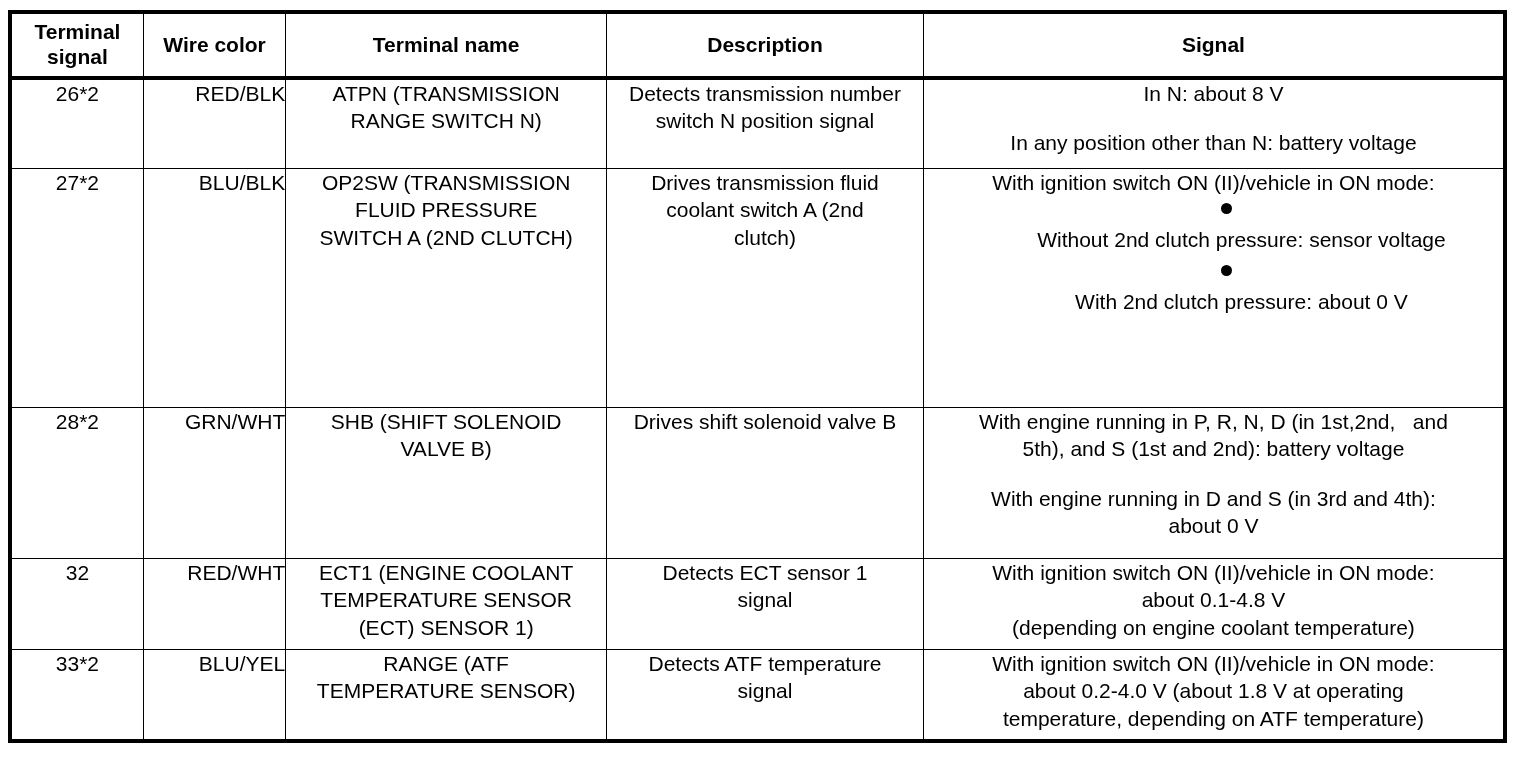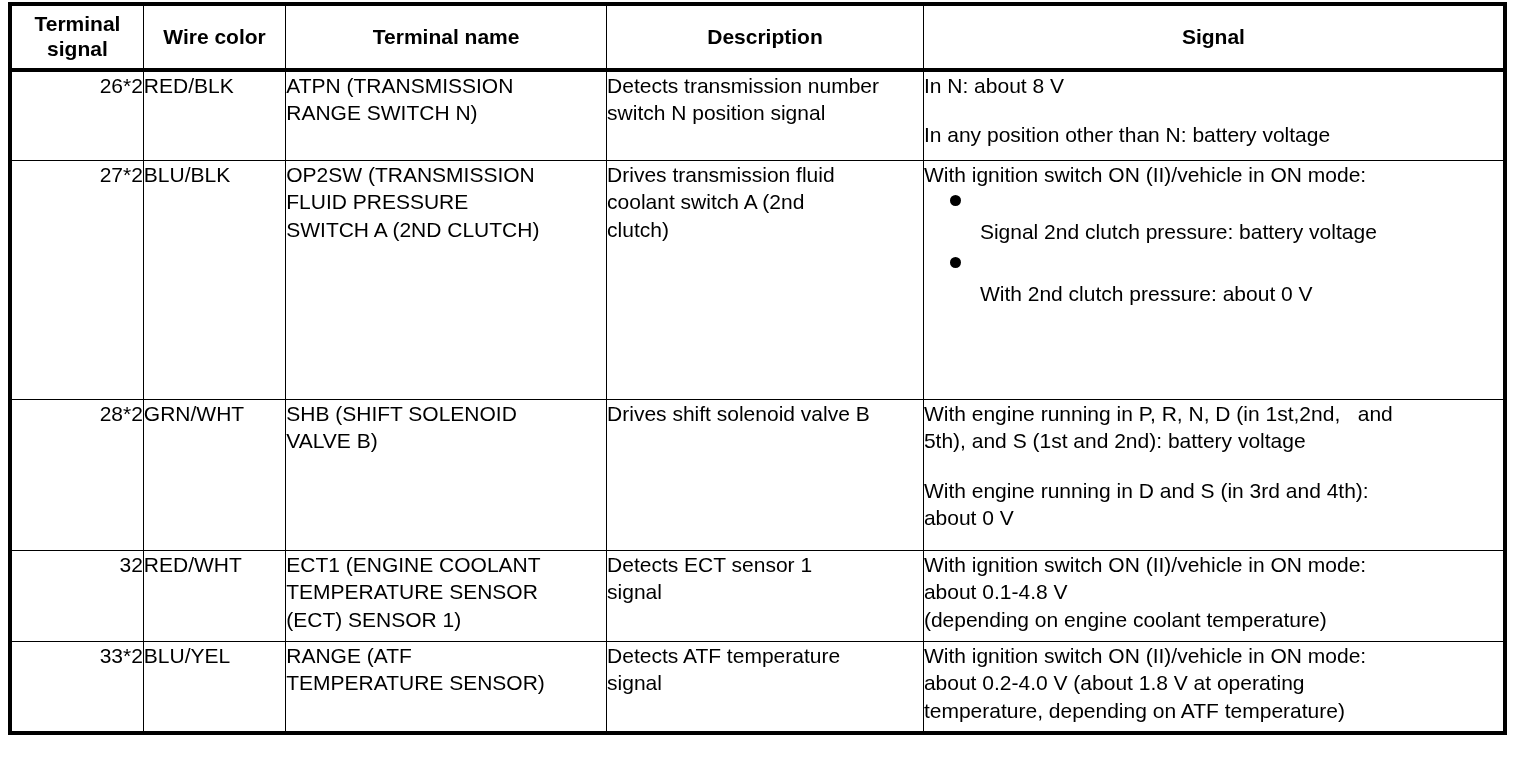--- a/index.html
+++ b/index.html
@@ -18,21 +18,21 @@
   .sheet {
     position: relative;
     width: 1520px;
     height: 764px;
     background: #ffffff;
   }
 
   table.spec-table {
     position: absolute;
     left: 8px;
-    top: 2px;
+    top: 10px;
     width: 1499px;
     border-collapse: collapse;
     table-layout: fixed;
     background: #ffffff;
   }
 
   
   table.spec-table {
     border: 4px solid #000000;
   }
@@ -65,31 +65,31 @@
   col.c-name   { width: 320px; }
   col.c-desc   { width: 316px; }
   col.c-signal { width: 580px; }
 
   
   tbody td {
     font-size: 21px;
     line-height: 1.30;
   }
   td.cell-term {
+    text-align: center;
+    padding-top: 9px;
+  }
+  td.cell-wire {
     text-align: right;
-    padding-top: 9px;
-  }
-  td.cell-wire {
-    text-align: left;
     padding-top: 9px;
   }
   td.cell-name,
   td.cell-desc,
   td.cell-signal {
-    text-align: left;
+    text-align: center;
     padding: 9px 2px 6px 4px;
   }
 
   .line {
     display: block;
     white-space: pre;
   }
   .para {
     display: block;
   }
@@ -189,21 +189,21 @@
         <td class="cell-desc">
           <span class="line">Drives transmission fluid</span>
           <span class="line">coolant switch A (2nd</span>
           <span class="line">clutch)</span>
         </td>
         <td class="cell-signal">
           <span class="para">
             <span class="line">With ignition switch ON (II)/vehicle in ON mode:</span>
           </span>
           <span class="bullet-marker"></span>
-          <span class="bullet-text">Signal 2nd clutch pressure: battery voltage</span>
+          <span class="bullet-text">Without 2nd clutch pressure: sensor voltage</span>
           <span class="bullet-marker"></span>
           <span class="bullet-text">With 2nd clutch pressure: about 0 V</span>
         </td>
       </tr>
 
       <tr class="row-28">
         <td class="cell-term">28*2</td>
         <td class="cell-wire">GRN/WHT</td>
         <td class="cell-name">
           <span class="line">SHB (SHIFT SOLENOID</span>

